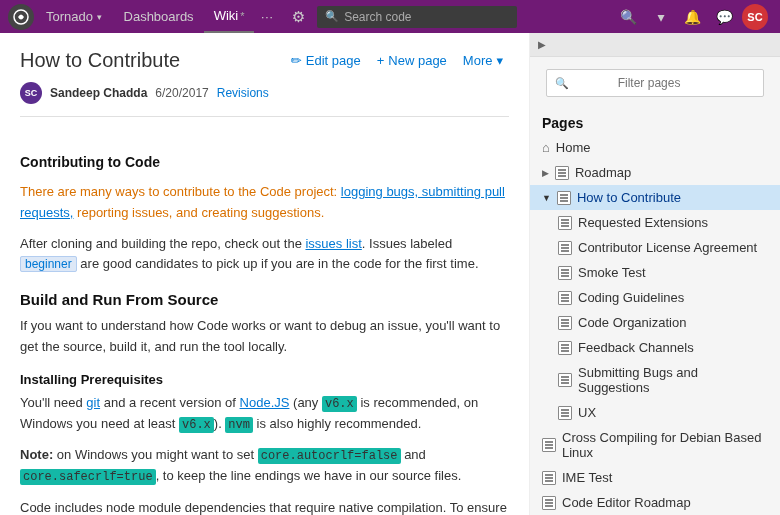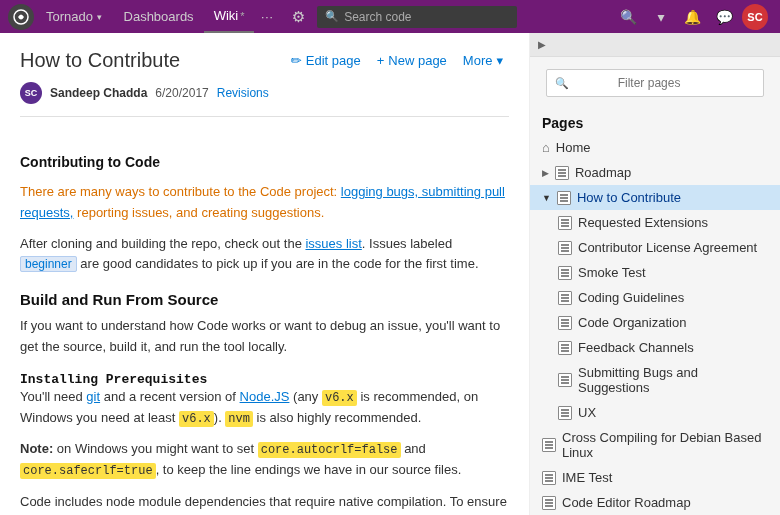--- a/index.html
+++ b/index.html
@@ -135,33 +135,33 @@
     }
     .author-name { font-weight: 600; color: #333; }
     .revisions-link { color: #0078d4; cursor: pointer; }
 
     
     .divider { border: none; border-top: 1px solid #e0e0e0; margin: 4px 0 12px; }
 
     
     .wiki-content h1 { font-size: 14px; font-weight: 600; color: #111; margin-bottom: 12px; margin-top: 37px; }
     .wiki-content h2 { font-size: 15px; font-weight: 600; color: #111; margin: 16px 0 8px; }
-    .wiki-content h3 { font-size: 13px; font-weight: 600; color: #111; margin: 14px 0 0; font-family: Liberation Mono, monospace; }
+    .wiki-content h3 { font-size: 13px; font-weight: 600; color: #111; margin: 14px 0 6px; }
     .wiki-content p { line-height: 1.6; color: #333; margin-bottom: 10px; font-size: 13px; }
     .link-blue { color: #0078d4; text-decoration: underline; cursor: pointer; }
     .link-badge {
       background: #dde8f7;
       color: #0078d4;
       border: 1px solid #b3cdf0;
       border-radius: 2px;
       padding: 0 4px;
       font-size: 12px;
     }
     .code-inline {
-      background: #fde047;
+      background: #14b8a6;
       border-radius: 2px;
       padding: 1px 3px;
       font-family: "Courier New", monospace;
       font-size: 12px;
       color: #333;
     }
     .highlight-orange { color: #d97000; }
     .note-label { font-weight: 600; }
 
     

